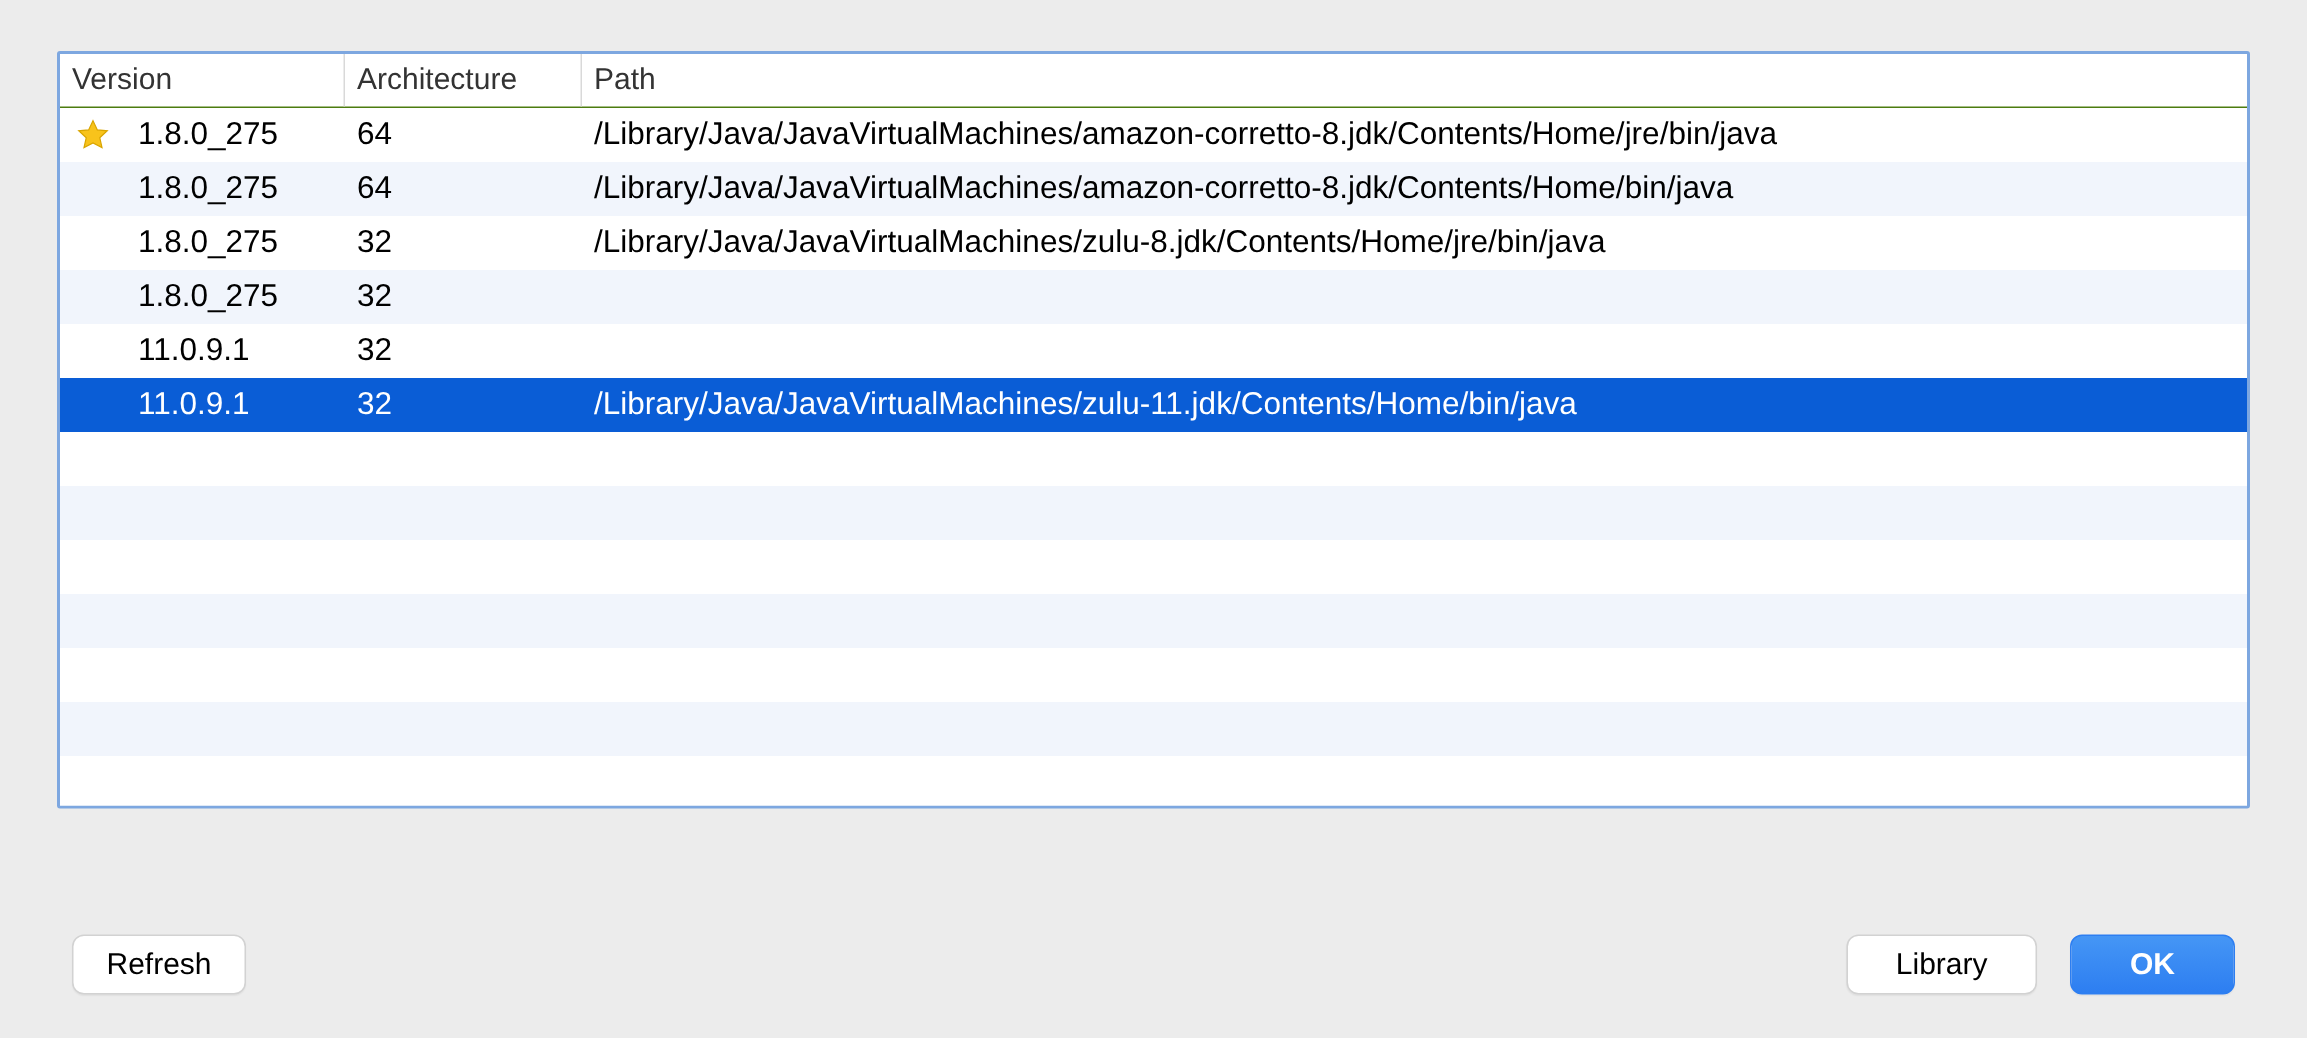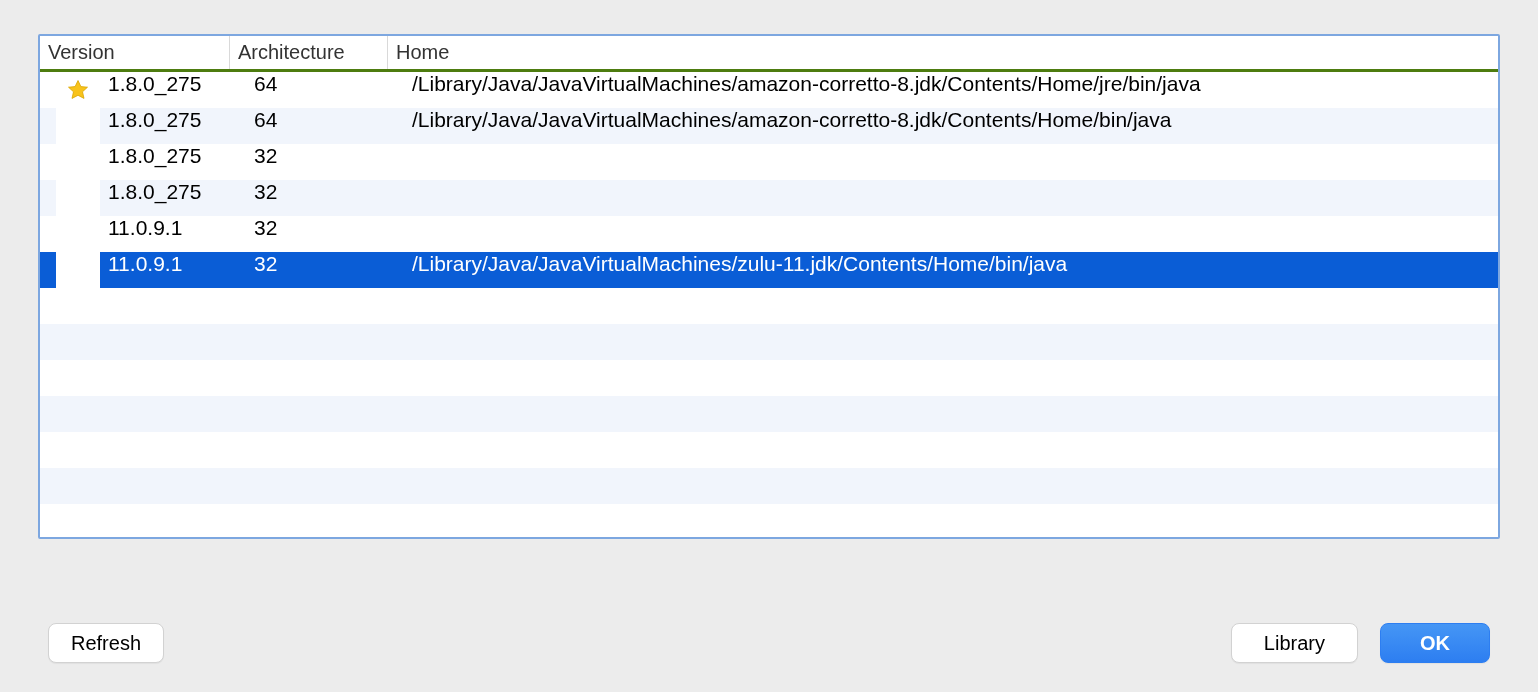--- a/index.html
+++ b/index.html
@@ -19,21 +19,21 @@
       right: 38px;
       height: 505px;
       border: 2px solid #7da7e0;
       border-radius: 2px;
       background: #fff;
       overflow: hidden;
     }
     .table-header {
       display: flex;
       height: 36px;
-      border-bottom: 3px solid #4d7c0f;
+      border-bottom: 1px solid #4d7c0f;
       background: #fff;
       font-size: 20px;
       font-weight: 400;
     }
     .th {
       display: flex;
       align-items: center;
       padding-left: 8px;
       border-right: 1px solid #d9d9d9;
       color: #333;
@@ -42,22 +42,22 @@
     .col-star { width: 44px; flex-shrink: 0; border-right: none; background: #fff; }
     .col-version { width: 146px; flex-shrink: 0; }
     .col-arch { width: 158px; flex-shrink: 0; }
     .col-path { flex: 1; }
     .table-body {
       height: calc(100% - 36px);
     }
     .row {
       display: flex;
       height: 36px;
+      align-items: center;
       font-size: 21px;
-      padding-left: 16px;
     }
     .row.even { background: #f1f5fc; }
     .row.odd { background: #fff; }
     .row.selected { background: #0a5dd6; color: #fff; }
     .cell { padding-left: 8px; overflow: hidden; text-overflow: ellipsis; white-space: nowrap; }
     .cell.col-star { display:flex; align-items:center; justify-content:center; padding-left:0; }
     .star-icon {
       width: 24px;
       height: 24px;
       color: #f8c31b;
@@ -97,21 +97,21 @@
     .empty-row.even { background: #f1f5fc; }
     .empty-row.odd { background: #fff; }
   </style>
 </head>
 <body>
 
 <div class="table-container">
   <div class="table-header">
     <div class="th col-version" style="width:190px; padding-left:8px;">Version</div>
     <div class="th col-arch">Architecture</div>
-    <div class="th col-path">Home</div>
+    <div class="th col-path">Path</div>
   </div>
   <div class="table-body" id="table-body">
       <div class="row odd">
         <div class="cell col-star">
           <svg class="star-icon" viewBox="0 0 24 24">
             <path fill="#f8c31b" stroke="#d9a500" stroke-width="0.8" d="M12 2.5l2.9 6.1 6.6.6-5 4.6 1.5 6.6L12 17.3l-6 3.1 1.5-6.6-5-4.6 6.6-.6z"></path>
           </svg>
         </div>
         <div class="cell col-version">1.8.0_275</div>
         <div class="cell col-arch">64</div>
@@ -120,20 +120,21 @@
       <div class="row even">
         <div class="cell col-star"></div>
         <div class="cell col-version">1.8.0_275</div>
         <div class="cell col-arch">64</div>
         <div class="cell col-path">/Library/Java/JavaVirtualMachines/amazon-corretto-8.jdk/Contents/Home/bin/java</div>
       </div>
       <div class="row odd">
         <div class="cell col-star"></div>
         <div class="cell col-version">1.8.0_275</div>
         <div class="cell col-arch">32</div>
+        <div class="cell col-path">/Library/Java/JavaVirtualMachines/zulu-8.jdk/Contents/Home/jre/bin/java</div>
       </div>
       <div class="row even">
         <div class="cell col-star"></div>
         <div class="cell col-version">1.8.0_275</div>
         <div class="cell col-arch">32</div>
       </div>
       <div class="row odd">
         <div class="cell col-star"></div>
         <div class="cell col-version">11.0.9.1</div>
         <div class="cell col-arch">32</div>

